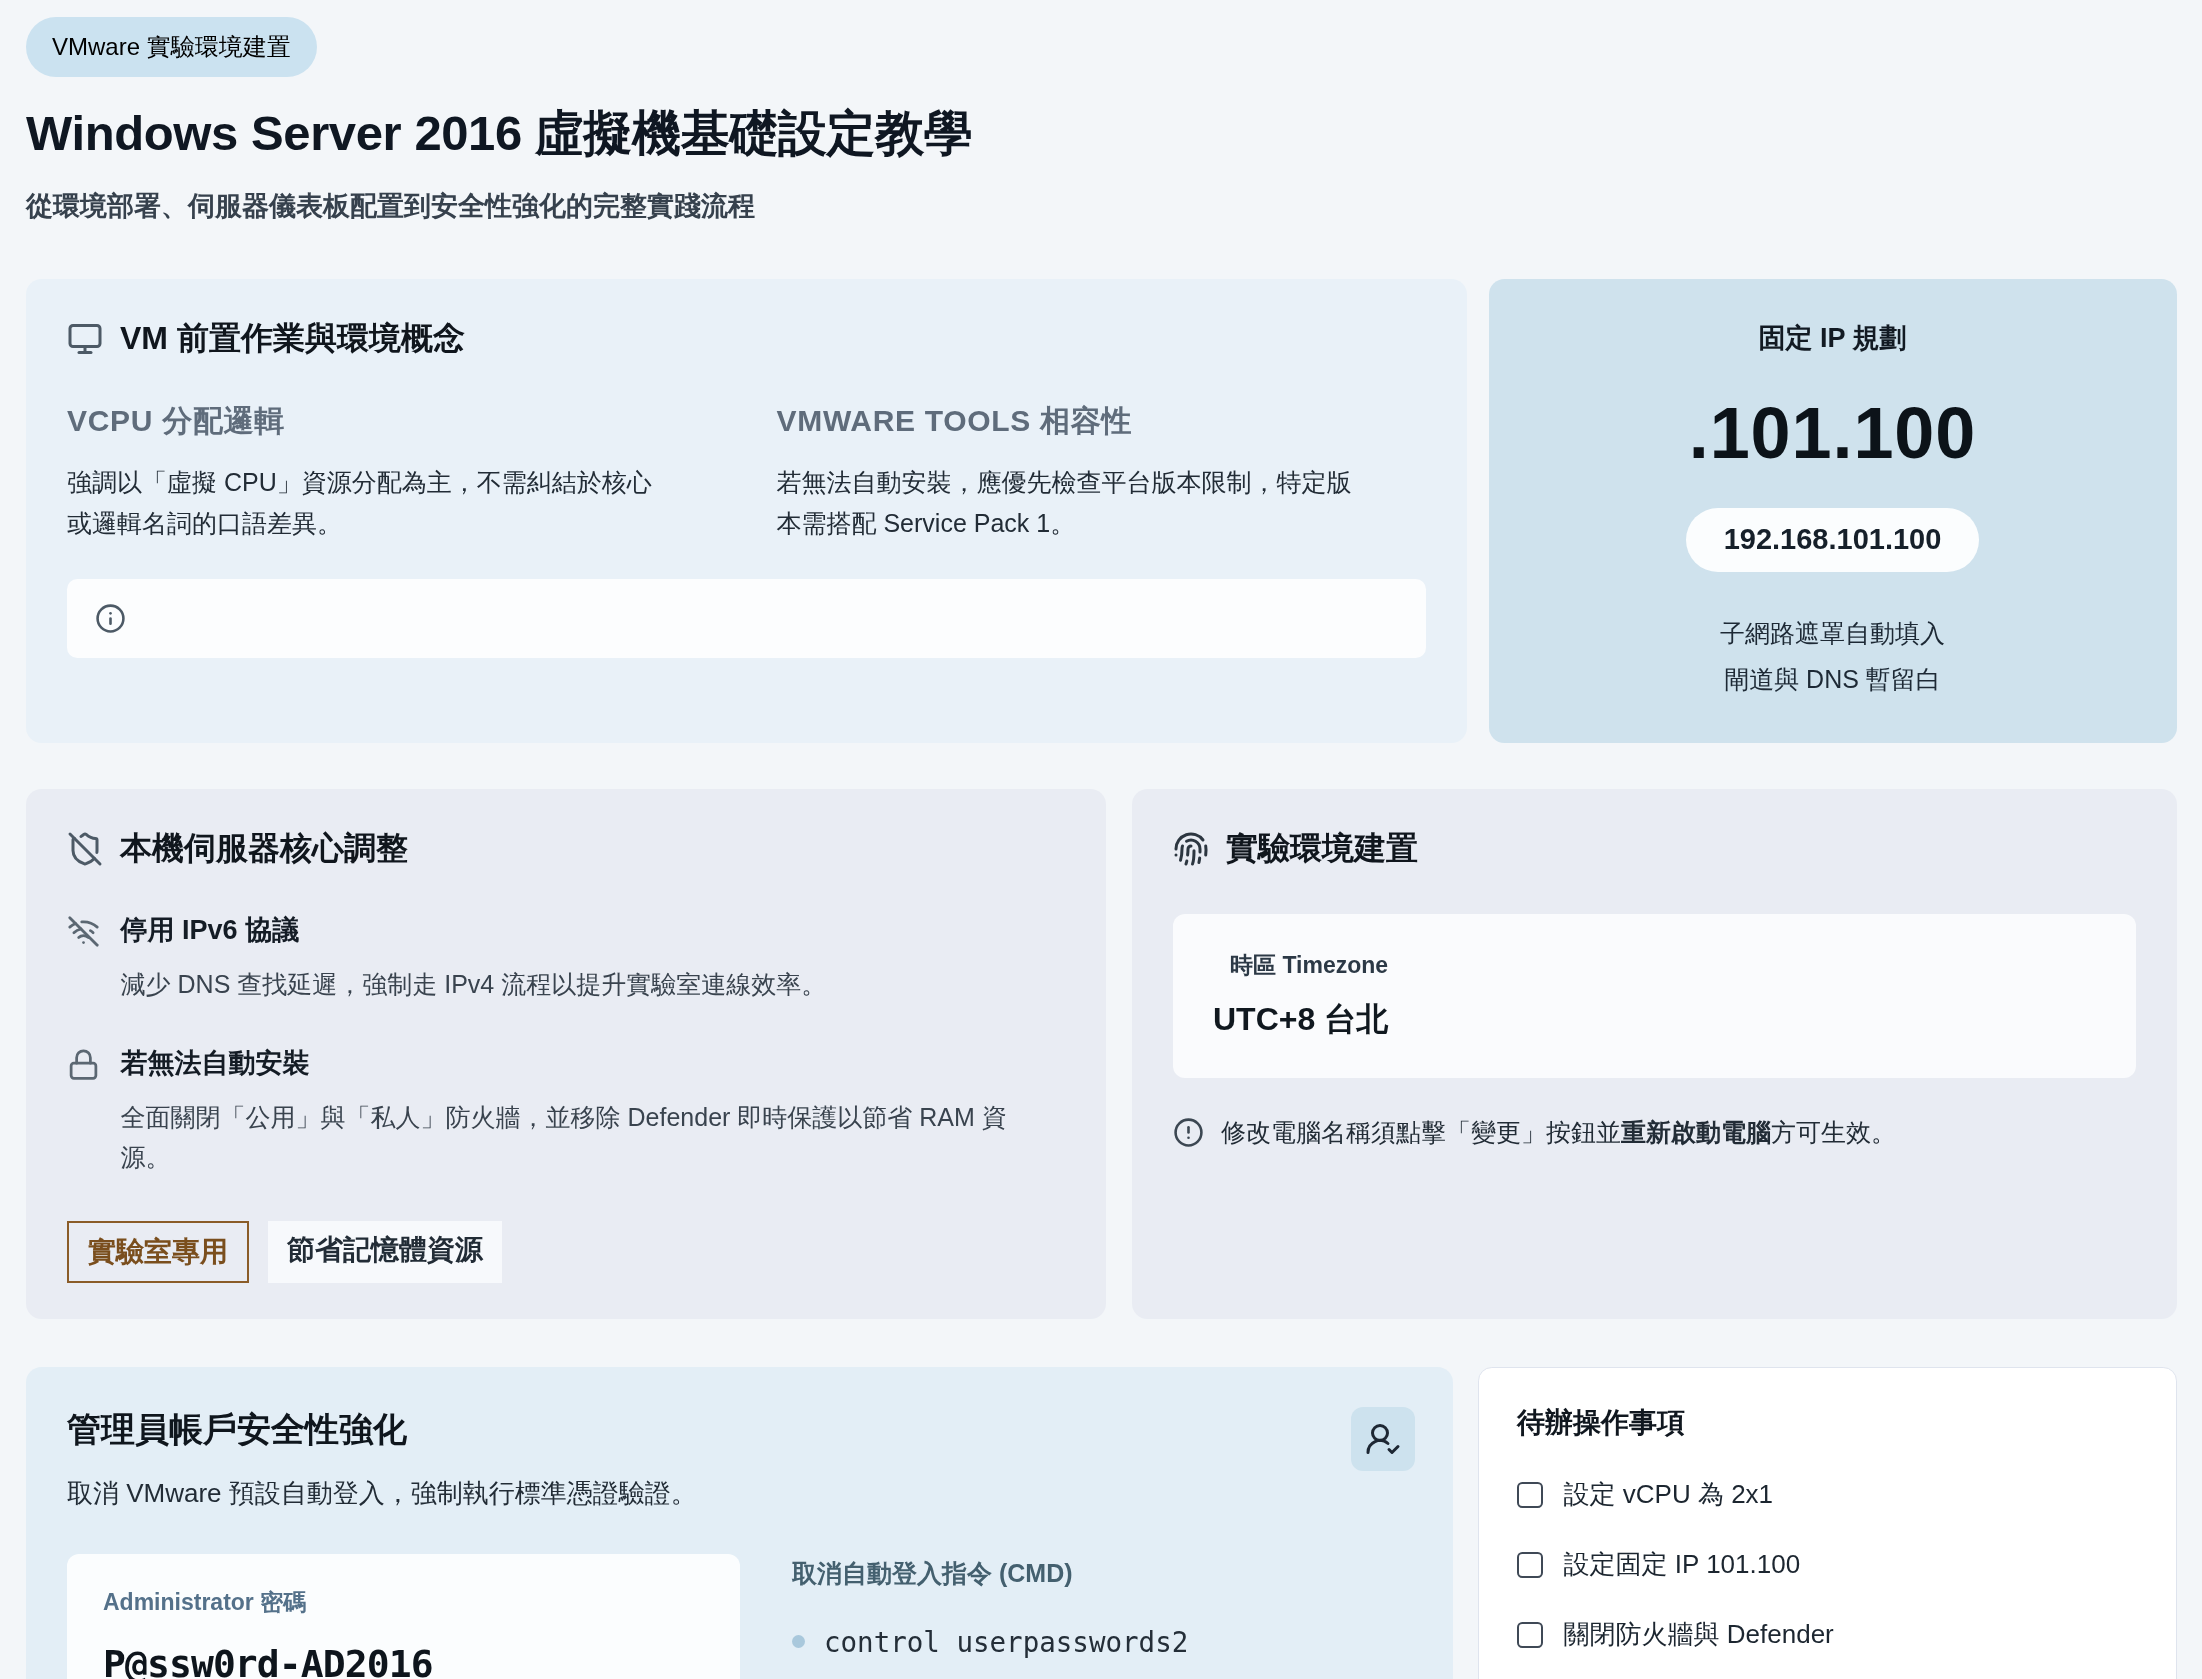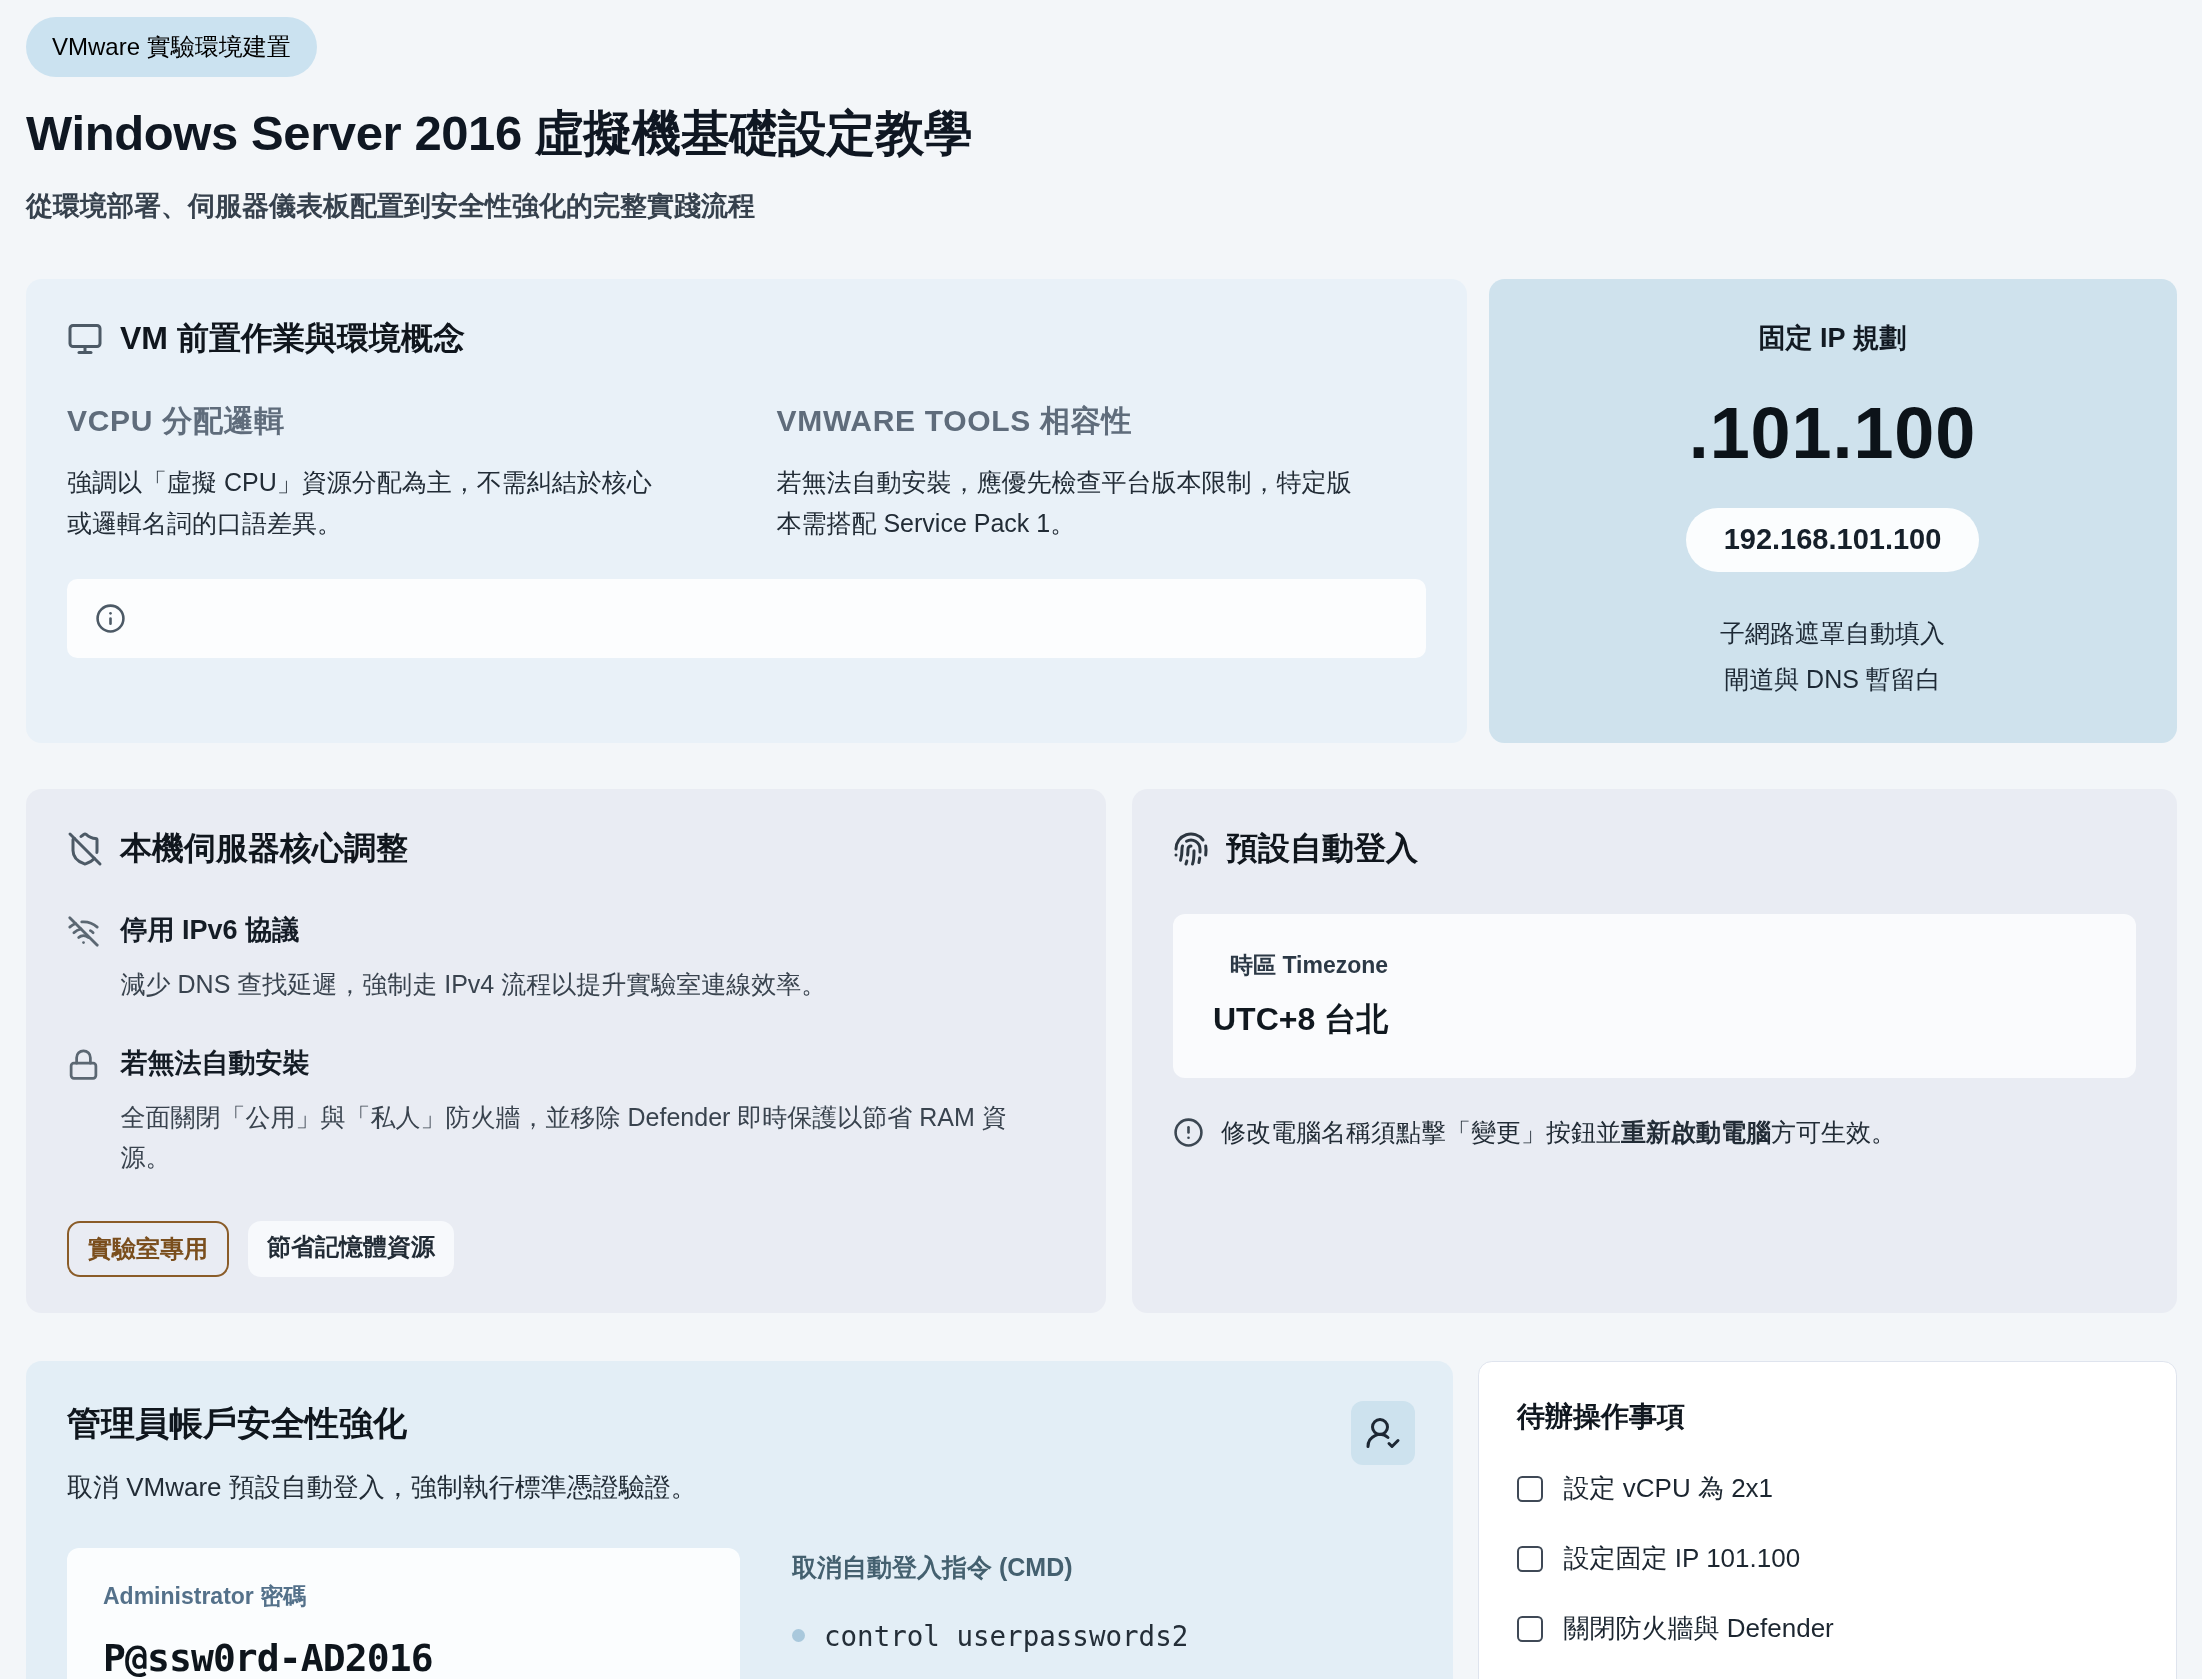--- a/index.html
+++ b/index.html
@@ -73,21 +73,21 @@
     padding: 15.5px 38px; font-size: 29px; font-weight: 700; color: #16202a;
   }
   .ip-lines { margin-top: 38px; font-size: 25px; font-weight: 500; color: #1d2935; line-height: 1.85; }
   
   .card-grey { background: #e9ecf3; padding: 38px 41px 36px; }
   .tune-item { display: flex; gap: 20.6px; margin-top: 41px; }
   .tune-item .icon { margin-top: 3.4px; }
   .tune-title { font-size: 27px; font-weight: 700; color: #141c25; }
   .tune-desc { margin-top: 15.5px; font-size: 25px; line-height: 1.62; color: #39434e; max-width: 912px; }
   .tag-row { display: flex; gap: 19px; margin-top: 43px; }
-  .tag { font-size: 24px; border-radius: 13px; padding: 10.3px 19px; }
+  .tag { font-size: 28px; border-radius: 0; padding: 10.3px 19px; }
   .tag-outline { border: 2.2px solid #8a5c28; color: #7a4e1d; font-weight: 700; background: transparent; }
   .tag-plain { background: #f7f9fc; color: #222c36; font-weight: 600; }
   
   .sys-box {
     margin-top: 43px; background: #fafbfd; border-radius: 12px;
     padding: 36px 40px; display: flex; justify-content: space-between; align-items: flex-start;
   }
   .sys-label { font-size: 23px; font-weight: 600; color: #2c3946; }
   .sys-col-r { text-align: right; }
   .hostname-value { margin-top: 13.8px; font-size: 41px; font-weight: 800; color: #0e151c; }
@@ -241,21 +241,21 @@
           <path d="M14 13.12c0 2.38 0 6.38-1 8.88"></path>
           <path d="M17.29 21.02c.12-.6.43-2.3.5-3.02"></path>
           <path d="M2 12a10 10 0 0 1 18-6"></path>
           <path d="M2 16h.01"></path>
           <path d="M21.8 16c.2-2 .131-5.354 0-6"></path>
           <path d="M5 19.5C5.5 18 6 15 6 12a6 6 0 0 1 .34-2"></path>
           <path d="M8.65 22c.21-.66.45-1.32.57-2"></path>
           <path d="M9 6.8a6 6 0 0 1 9 5.2v2"></path>
         </svg>
       </span>
-      <span class="ttl">預設自動登入</span>
+      <span class="ttl">實驗環境建置</span>
     </div>
 
     <div class="sys-box">
       <div class="sys-col-r">
         <div class="sys-label">時區 Timezone</div>
         <div class="timezone-value">UTC+8 台北</div>
       </div>
     </div>
 
     <div class="sys-note">

